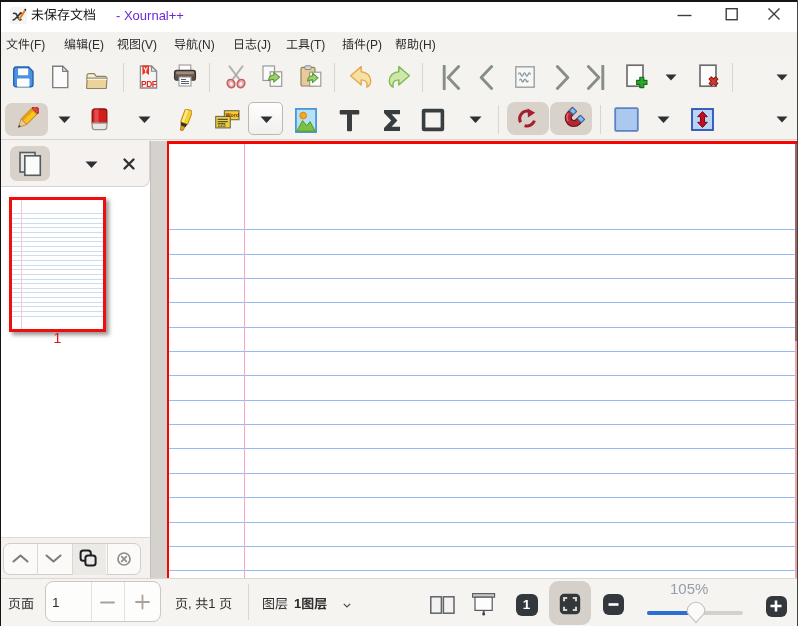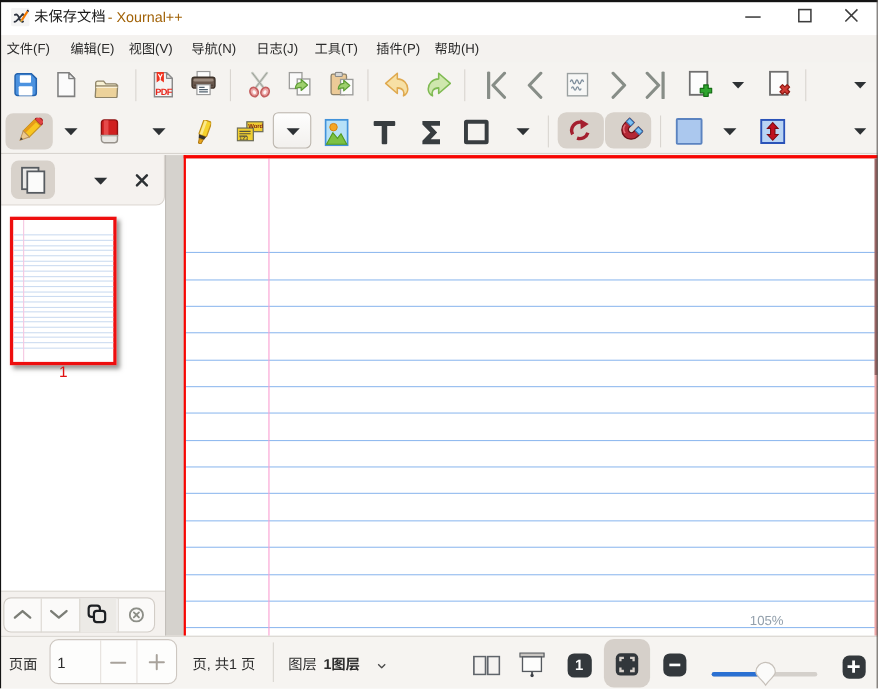--- a/index.html
+++ b/index.html
@@ -18,21 +18,21 @@
 </svg>
 <div style="position:absolute;left:31px;top:8px;">
     <svg width="66" height="16" viewBox="0 0 66 16">
       <path transform="translate(0.0,11.4) scale(0.0130,-0.0130)" fill="#1c1c1c" d="M459 839V676H133V602H459V429H62V355H416C326 226 174 101 34 39C51 24 76 -5 89 -24C221 44 362 163 459 296V-80H538V300C636 166 778 42 911 -25C924 -5 949 25 966 40C826 101 673 226 581 355H942V429H538V602H874V676H538V839Z"></path>
       <path transform="translate(13.0,11.4) scale(0.0130,-0.0130)" fill="#1c1c1c" d="M452 726H824V542H452ZM380 793V474H598V350H306V281H554C486 175 380 74 277 23C294 9 317 -18 329 -36C427 21 528 121 598 232V-80H673V235C740 125 836 20 928 -38C941 -19 964 7 981 22C884 74 782 175 718 281H954V350H673V474H899V793ZM277 837C219 686 123 537 23 441C36 424 58 384 65 367C102 404 138 448 173 496V-77H245V607C284 673 319 744 347 815Z"></path>
       <path transform="translate(26.0,11.4) scale(0.0130,-0.0130)" fill="#1c1c1c" d="M613 349V266H335V196H613V10C613 -4 610 -8 592 -9C574 -10 514 -10 448 -8C458 -29 468 -58 471 -79C557 -79 613 -79 647 -68C680 -56 689 -35 689 9V196H957V266H689V324C762 370 840 432 894 492L846 529L831 525H420V456H761C718 416 663 375 613 349ZM385 840C373 797 359 753 342 709H63V637H311C246 499 153 370 31 284C43 267 61 235 69 216C112 247 152 282 188 320V-78H264V411C316 481 358 557 394 637H939V709H424C438 746 451 784 462 821Z"></path>
       <path transform="translate(39.0,11.4) scale(0.0130,-0.0130)" fill="#1c1c1c" d="M423 823C453 774 485 707 497 666L580 693C566 734 531 799 501 847ZM50 664V590H206C265 438 344 307 447 200C337 108 202 40 36 -7C51 -25 75 -60 83 -78C250 -24 389 48 502 146C615 46 751 -28 915 -73C928 -52 950 -20 967 -4C807 36 671 107 560 201C661 304 738 432 796 590H954V664ZM504 253C410 348 336 462 284 590H711C661 455 592 344 504 253Z"></path>
       <path transform="translate(52.0,11.4) scale(0.0130,-0.0130)" fill="#1c1c1c" d="M851 776C830 702 788 597 753 534L813 515C848 575 891 673 925 755ZM397 751C430 679 469 582 486 521L551 547C533 608 493 701 458 774ZM193 840V626H47V555H181C151 418 88 260 26 175C38 158 56 128 65 108C113 175 159 287 193 401V-79H264V424C295 374 332 312 347 279L393 337C375 365 291 482 264 516V555H390V626H264V840ZM369 63V-9H842V-71H916V471H694V837H621V471H392V398H842V269H404V201H842V63Z"></path>
     </svg>
   </div>
-<div class="abs" style="left:98px;top:8.2px;font-size:13px;color:#a16207;">- Xournal++</div>
+<div class="abs" style="left:116px;top:8.2px;font-size:13px;color:#6d28d9;">- Xournal++</div>
 <svg class="abs" style="left:670px;top:0" width="128" height="30" viewBox="0 0 128 30">
 <path d="M7.5 15.5 H21.5" stroke="#3d3d3d" stroke-width="1.4"></path>
 <rect x="56.2" y="8.7" width="11" height="11" fill="none" stroke="#3d3d3d" stroke-width="1.4"></rect>
 <path d="M98.5 8.5 L109.5 19.5 M109.5 8.5 L98.5 19.5" stroke="#3d3d3d" stroke-width="1.4"></path>
 </svg>
 <div style="position:absolute;left:6px;top:37.5px;">
     <svg width="41" height="15" viewBox="0 0 41 15">
       <path transform="translate(0.0,10.6) scale(0.0120,-0.0120)" fill="#2b2b2b" d="M423 823C453 774 485 707 497 666L580 693C566 734 531 799 501 847ZM50 664V590H206C265 438 344 307 447 200C337 108 202 40 36 -7C51 -25 75 -60 83 -78C250 -24 389 48 502 146C615 46 751 -28 915 -73C928 -52 950 -20 967 -4C807 36 671 107 560 201C661 304 738 432 796 590H954V664ZM504 253C410 348 336 462 284 590H711C661 455 592 344 504 253Z"></path>
       <path transform="translate(12.0,10.6) scale(0.0120,-0.0120)" fill="#2b2b2b" d="M317 341V268H604V-80H679V268H953V341H679V562H909V635H679V828H604V635H470C483 680 494 728 504 775L432 790C409 659 367 530 309 447C327 438 359 420 373 409C400 451 425 504 446 562H604V341ZM268 836C214 685 126 535 32 437C45 420 67 381 75 363C107 397 137 437 167 480V-78H239V597C277 667 311 741 339 815Z"></path>
       <text x="24.0" y="10.6" font-family="Liberation Sans" font-size="12" font-weight="400" fill="#2b2b2b">(F)</text>
@@ -417,19 +417,19 @@
   </svg>
 <div class="abs" style="left:603px;top:593.5px;width:21px;height:21px;background:#33383c;border-radius:6px;"></div>
 <svg class="abs" style="left:608px;top:602.5px" width="11" height="3" viewBox="0 0 11 3">
     <path d="M0.5 1.5 H10.5" stroke="#ffffff" stroke-width="2.6"></path>
   </svg>
 <div class="abs" style="left:647px;top:610.5px;width:95.5px;height:4.5px;border-radius:2.5px;background:#d4d0cb;"></div>
 <div class="abs" style="left:647px;top:610.5px;width:48px;height:4.5px;border-radius:2.5px;background:#2a70d2;"></div>
 <svg class="abs" style="left:685.5px;top:601px" width="20" height="24" viewBox="0 0 20 24">
 <path d="M1.2 10 a8.8 8.8 0 1 1 17.6 0 c0 3.8 -4.2 5.2 -8.8 11.8 C5.4 15.2 1.2 13.8 1.2 10 z" fill="#fbfbfa" stroke="#c7c1ba" stroke-width="1.1"></path>
 </svg>
-<div class="abs" style="left:670px;top:557px;width:54px;text-align:center;font-size:12px;color:#93a0ac;">105%</div>
+<div class="abs" style="left:670px;top:580px;width:54px;font-size:15px;color:#93a0ac;">105%</div>
 <div class="abs" style="left:765.8px;top:595.5px;width:21px;height:21px;background:#33383c;border-radius:6px;"></div>
 <svg class="abs" style="left:769.3px;top:599px" width="14" height="14" viewBox="0 0 14 14">
     <path d="M1.5 7 H12.5 M7 1.5 V12.5" stroke="#ffffff" stroke-width="2.6"></path>
   </svg>
 <div class="abs" style="left:0;top:0;width:798px;height:2px;background:#141414;"></div>
 <div class="abs" style="left:0;top:0;width:1.3px;height:626px;background:#141414;"></div>
 <div class="abs" style="left:797px;top:0;width:1px;height:626px;background:#484440;"></div>
 </body></html>

